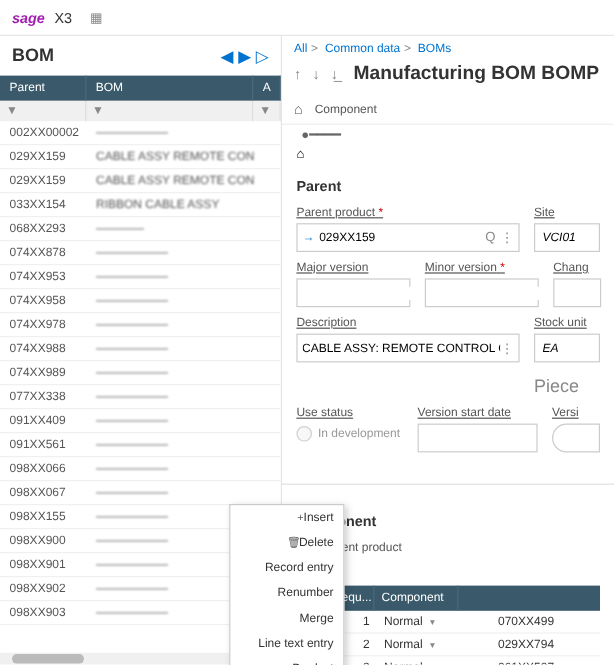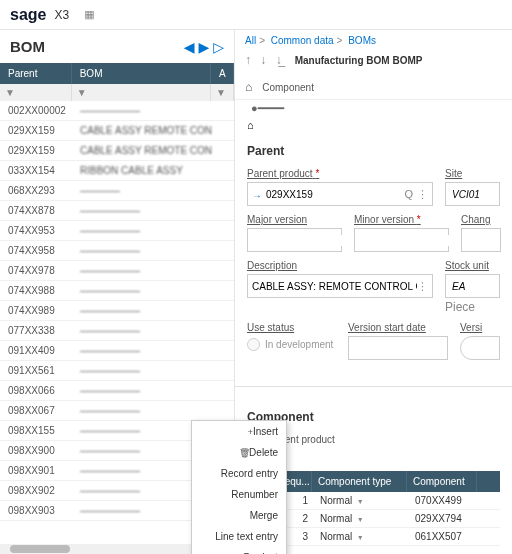--- a/index.html
+++ b/index.html
@@ -1,18 +1,18 @@
 <!DOCTYPE html>
 <html><head>
 <meta charset="utf-8">
 <style>
 * { box-sizing: border-box; margin: 0; padding: 0; font-family: Arial, sans-serif; }
 body { width: 512px; height: 554px; overflow: hidden; font-size: 11px; background: #fff; }
 .topbar { height: 30px; display: flex; align-items: center; padding: 0 10px; border-bottom: 1px solid #e5e5e5; }
-.logo { color: #0f172a; font-weight: bold; font-size: 16px; margin-right: 8px; }
+.logo { color: #a21caf; font-weight: bold; font-size: 12px; margin-right: 8px; font-style: italic; }
 .logo-sub { color: #333; font-size: 12px; margin-right: 15px; }
 .main { display: flex; height: 524px; justify-content: flex-end; }
 .left { width: 235px; border-right: 1px solid #e5e5e5; overflow: hidden; position: relative; }
 .left-header { display: flex; justify-content: space-between; align-items: center; padding: 8px 10px; }
 .left-title { font-size: 15px; font-weight: bold; color: #333; }
 .nav-icons { display: flex; gap: 4px; }
 .nav-icon { color: #0073cf; font-size: 14px; cursor: pointer; }
 .grid-header { display: flex; background: #3a5a6b; color: #fff; }
 .grid-header > div { padding: 5px 8px; font-size: 10px; border-right: 1px solid #4a6a7b; }
 .col-parent { width: 72px; }
@@ -25,37 +25,37 @@
 .grid-row > div { padding: 4px 8px; font-size: 10px; color: #555; white-space: nowrap; overflow: hidden; }
 .blur-text { color: #ccc; filter: blur(1px); font-size: 9px; }
 .scroll-track { position: absolute; bottom: 0; left: 0; right: 0; height: 10px; background: #f0f0f0; }
 .scroll-thumb { position: absolute; height: 8px; background: #bbb; border-radius: 4px; top: 1px; }
 
 .right { flex: 1; overflow: hidden; padding: 0; }
 .breadcrumb { padding: 5px 10px; font-size: 10px; color: #0073cf; }
 .breadcrumb span { margin: 0 3px; color: #888; }
 .right-header { display: flex; align-items: center; padding: 2px 10px 8px 10px; }
 .arrow-nav { color: #888; font-size: 12px; margin-right: 10px; letter-spacing: 3px; }
-.right-title { font-size: 10px; font-weight: bold; color: #333; }
+.right-title { font-size: 16px; font-weight: bold; color: #333; }
 .tab-row { padding: 5px 10px; display: flex; align-items: center; gap: 10px; border-bottom: 1px solid #eee; font-size: 10px; color: #555; }
 .tab-row .home-icon { font-size: 12px; }
 .dot-line { padding: 2px 16px; color: #666; }
 
 .section { padding: 8px 12px; }
 .section-title { font-size: 12px; font-weight: bold; color: #333; margin-bottom: 10px; margin-top: 5px; }
 .form-row { display: flex; gap: 12px; margin-bottom: 8px; }
 .form-group { display: flex; flex-direction: column; }
 .form-label { font-size: 10px; color: #555; margin-bottom: 3px; text-decoration: underline; }
 .req { color: #c00; }
 .form-input { border: 1px solid #ccc; padding: 4px 6px; font-size: 10px; height: 24px; font-style: italic; }
 .input-combo { display: flex; align-items: center; border: 1px solid #ccc; height: 24px; padding: 0 4px; }
 .input-combo span.arrow { color: #0073cf; margin-right: 4px; font-size: 10px; }
 .input-combo input { border: none; outline: none; flex: 1; font-size: 10px; }
 .input-combo .icons { color: #888; font-size: 11px; display: flex; gap: 4px; }
-.small-text { font-size: 12px; color: #888; margin-top: 2px; }
+.small-text { font-size: 15px; color: #888; margin-top: 12px; }
 .radio-group { font-size: 10px; color: #999; }
 .radio-group label { display: flex; align-items: center; gap: 5px; margin: 2px 0; }
 .divider { border-top: 1px solid #e0e0e0; margin: 10px 0; }
 
 .comp-section { padding: 8px 12px; }
 .toolbar-icons { color: #0073cf; display: flex; gap: 8px; margin: 6px 0; font-size: 12px; }
 .comp-grid-header { display: flex; background: #3a5a6b; color: #fff; }
 .comp-grid-header > div { padding: 5px 6px; font-size: 10px; border-right: 1px solid #4a6a7b; }
 .cc-seq { width: 40px; }
 .cc-type { width: 95px; }
@@ -289,21 +289,20 @@
     <div class="comp-section">
       <div class="section-title">Component</div>
       <div style="font-size:10px;color:#555;margin-bottom:4px;">Component product</div>
       <div class="toolbar-icons">
         <span>⋮</span>
         <span>Q</span>
       </div>
       <div class="comp-grid-header">
         <div style="width:25px;"></div>
         <div class="cc-seq">Sequ...</div>
-        <div class="cc-type">Component type</div>
         <div class="cc-comp">Component</div>
       </div>
       <div class="comp-row">
           <div class="cc-num">1</div>
           <div class="cc-handle">⋮</div>
           <div class="cc-seq" style="text-align:right;">1</div>
           <div class="cc-type"><span>Normal</span><span class="drop">▾</span></div>
           <div class="cc-comp">070XX499</div>
         </div>
       <div class="comp-row">

